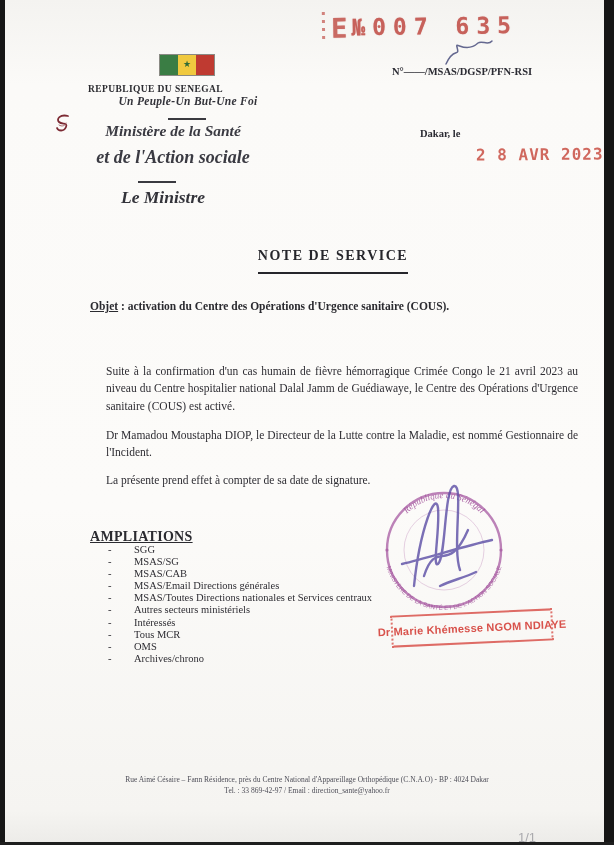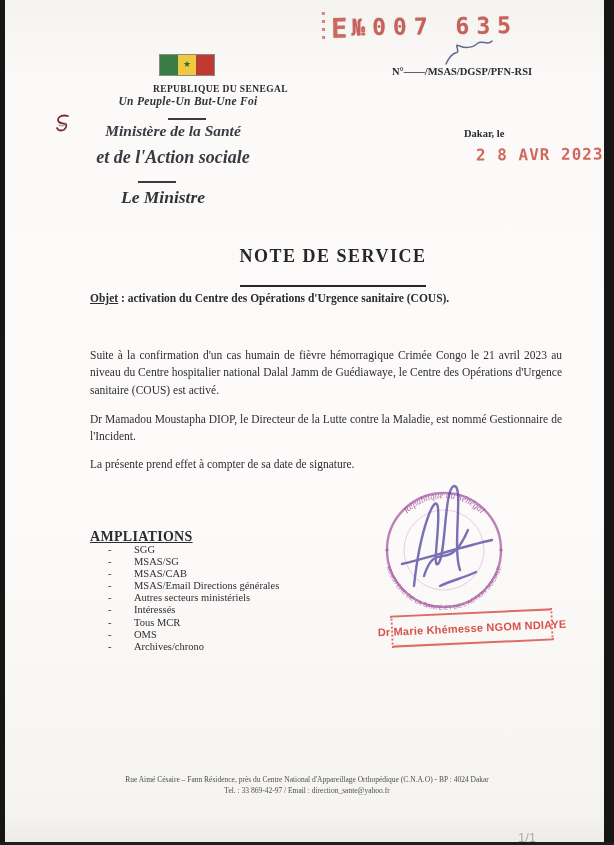--- a/index.html
+++ b/index.html
@@ -23,54 +23,54 @@
 
   
   .flag{position:absolute;left:159px;top:54px;width:56px;height:22px;display:flex;
     border:1px solid #8a8a84;box-sizing:border-box;}
   .flag .b{flex:1;}
   .flag .green{background:#3a7d44;}
   .flag .yellow{background:#f0c93f;position:relative;}
   .flag .red{background:#bf3a31;}
   .flag .star{position:absolute;left:50%;top:50%;transform:translate(-50%,-54%);
     font-size:9px;color:#2e6b36;line-height:1;}
-  .republic{position:absolute;left:88px;top:84px;width:200px;text-align:right;
+  .republic{position:absolute;left:88px;top:84px;width:200px;text-align:left;
     font-size:9.5px;font-weight:bold;letter-spacing:.4px;color:#2b2b30;}
   .motto{position:absolute;left:88px;top:95px;width:200px;text-align:center;
     font-style:italic;font-weight:bold;font-size:11.5px;color:#33333a;letter-spacing:.3px;}
   .div1{position:absolute;left:168px;top:118px;width:38px;border-top:2px solid #3a3a40;}
 
   .ministry-logo{position:absolute;left:50px;top:112px;}
   .min1{position:absolute;left:78px;top:122px;width:190px;text-align:center;
     font-style:italic;font-weight:bold;font-size:15.5px;color:#3a3a42;}
   .min2{position:absolute;left:78px;top:147px;width:190px;text-align:center;
     font-style:italic;font-weight:bold;font-size:18px;color:#3a3a42;}
   .div2{position:absolute;left:138px;top:181px;width:38px;border-top:2px solid #3a3a40;}
   .le-ministre{position:absolute;left:78px;top:187px;width:170px;text-align:center;
     font-style:italic;font-weight:bold;font-size:17.5px;color:#33333a;}
 
   
   .reference{position:absolute;left:392px;top:66px;font-size:10.5px;font-weight:bold;color:#2b2b33;}
   .ref-scribble{position:absolute;left:438px;top:38px;}
-  .dakar{position:absolute;left:464px;top:128px;font-size:10.5px;font-weight:bold;color:#2b2b33;}
+  .dakar{position:absolute;left:420px;top:128px;font-size:10.5px;font-weight:bold;color:#2b2b33;}
   .date-stamp{position:absolute;left:476px;top:145px;font-family:"DejaVu Sans Mono",monospace;
     font-size:16px;font-weight:bold;color:#c94f44;letter-spacing:1px;opacity:.85;
     transform:rotate(-.5deg);}
 
   
   .title-wrap{position:absolute;left:0;top:246px;width:614px;text-align:center;}
-  .title{display:inline-block;transform:translateX(26px);font-size:18px;font-weight:bold;
-    letter-spacing:1.5px;color:#26262b;border-bottom:2.5px solid #26262b;padding-bottom:18px;}
-
-  
-  .objet{position:absolute;left:90px;top:292px;width:470px;font-size:11.5px;
+  .title{display:inline-block;transform:translateX(26px);font-size:14px;font-weight:bold;
+    letter-spacing:1.5px;color:#26262b;border-bottom:2.5px solid #26262b;padding-bottom:8px;}
+
+  
+  .objet{position:absolute;left:90px;top:300px;width:470px;font-size:11.5px;
     font-weight:bold;color:#2b2b30;}
   .objet .lbl{text-decoration:underline;}
   .para{position:absolute;left:90px;width:472px;font-size:11.5px;color:#2e2d33;
-    line-height:1.52;text-align:justify;margin:0;}
+    line-height:1.52;text-align:justify;margin:16px;}
   .p1{top:347px;}
   .p2{top:411px;}
   .p3{top:456px;}
 
   
   .amp-label{position:absolute;left:90px;top:529px;font-size:14px;font-weight:bold;
     text-decoration:underline;letter-spacing:.3px;color:#2b2b30;}
   .amp-list{position:absolute;left:108px;top:544px;width:300px;font-size:10.5px;color:#2e2d33;}
   .amp-item{display:flex;line-height:12.1px;}
   .amp-item::before{content:"-";width:26px;flex:0 0 26px;color:#2e2d33;}
@@ -156,20 +156,23 @@
         <span>SGG</span>
       </div>
     <div class="amp-item">
         <span>MSAS/SG</span>
       </div>
     <div class="amp-item">
         <span>MSAS/CAB</span>
       </div>
     <div class="amp-item">
         <span>MSAS/Email Directions générales</span>
+      </div>
+    <div class="amp-item">
+        <span>MSAS/Toutes Directions nationales et Services centraux</span>
       </div>
     <div class="amp-item">
         <span>Autres secteurs ministériels</span>
       </div>
     <div class="amp-item">
         <span>Intéressés</span>
       </div>
     <div class="amp-item">
         <span>Tous MCR</span>
       </div>

